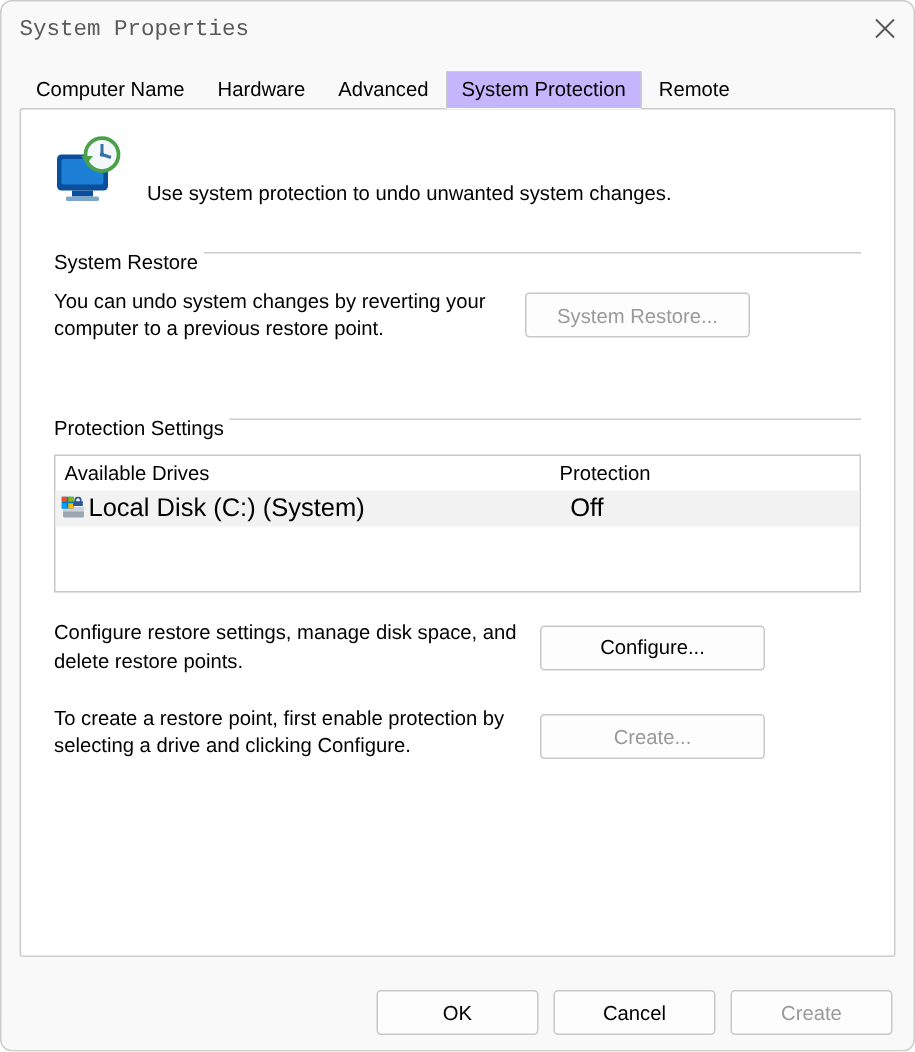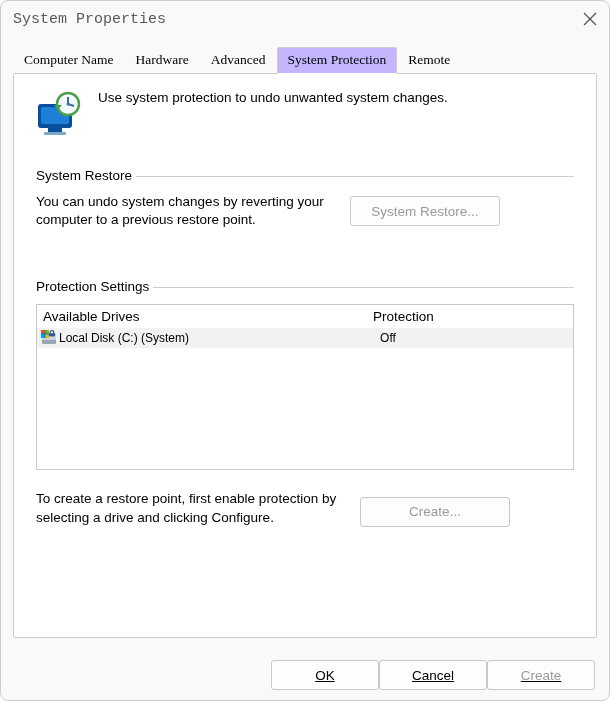--- a/index.html
+++ b/index.html
@@ -34,21 +34,20 @@
   .titlebar .close {
     width: 14px; height: 14px;
     color: #666;
   }
   .tabs {
     display: flex;
     margin: 0 12px;
     position: relative;
     z-index: 10;
     padding-top: 10px;
-    font-family: Liberation Serif, serif;
   }
   .tab {
     padding: 4px 10px 5px 10px;
     font-size: 13.5px;
     color: #000;
     border: 1px solid transparent;
     border-bottom: none;
     background: transparent;
     cursor: default;
     position: relative;
@@ -68,32 +67,32 @@
     margin: 0 12px 12px 12px;
     border: 1px solid #ccc;
     background: #fff;
     flex: 1;
     padding: 14px 22px 22px 22px;
     position: relative;
     border-radius: 2px;
   }
   .header-row {
     display: flex;
-    align-items: flex-start;
+    align-items: flex-end;
     gap: 14px;
     margin-bottom: 30px;
     margin-top: 2px;
   }
   .header-row .msg {
     font-size: 13.5px;
     line-height: 1.2;
   }
   .group-label-row {
     display: flex;
-    align-items: center;
+    align-items: flex-start;
     font-size: 13.5px;
     color: #000;
     margin-top: 18px;
     margin-bottom: 10px;
     gap: 4px;
   }
   .group-label-row .line {
     flex: 1;
     height: 1px;
     background: #ccc;
@@ -127,53 +126,53 @@
     justify-content: center;
     flex-shrink: 0;
   }
   .winbtn.disabled {
     color: #9a9a9a;
   }
   .drives-table-wrap {
     border: 1px solid #c8c8c8;
     background: #fff;
     margin-top: 6px;
-    height: 166px;
+    height: 92px;
     display: flex;
     flex-direction: column;
     justify-content: center;
   }
   .drives-header {
     display: flex;
     font-size: 13.5px;
     padding: 4px 6px;
     border-bottom: none;
   }
   .col-drive { flex: 1.7; }
   .col-prot  { flex: 1; }
   .drives-body { flex: 1; }
   .drive-row {
     display: flex;
     align-items: center;
-    font-size: 12px;
+    font-size: 17px;
     padding: 2px 4px;
     background: #f2f2f2;
   }
   .drive-row .icon {
     width: 16px; height: 16px;
     flex-shrink: 0;
     margin-right: 2px;
   }
   .footer {
     height: 50px;
     display: flex;
     align-items: center;
     justify-content: flex-end;
+    gap: 10px;
     padding: 0 14px;
-    text-decoration: underline;
   }
   .footer .winbtn {
     min-width: 108px;
     height: 30px;
   }
   svg { display: block; }
 </style>
 </head>
 <body>
 
@@ -250,20 +249,24 @@
               <rect x="4.5" y="4.5" width="3.5" height="3.5" fill="#ffb900"></rect>
               <path d="M10 0 a3 3 0 0 1 3 3 v1 h1 v4 h-8 v-4 h1 v-1 a3 3 0 0 1 3 -3 z M10 1.5 a1.5 1.5 0 0 0 -1.5 1.5 v1 h3 v-1 a1.5 1.5 0 0 0 -1.5 -1.5 z" fill="#2b5797" transform="translate(3,0) scale(0.8)"></path>
             </svg>
           </span>
           <div class="col-drive">Local Disk (C:) (System)</div>
           <div class="col-prot">Off</div>
         </div>
       </div>
     </div>
 
+    <div class="restore-row" style="margin-top:18px; align-items:center;">
+      <div class="text" style="max-width:310px">Configure restore settings, manage disk space, and delete restore points.</div>
+      <button class="winbtn">Configure...</button>
+    </div>
 
     <div class="restore-row" style="margin-top:20px; align-items:flex-end;">
       <div class="text" style="max-width:310px">To create a restore point, first enable protection by selecting a drive and clicking Configure.</div>
       <button class="winbtn disabled">Create...</button>
     </div>
 
   </div>
 
   <div class="footer">
     <button class="winbtn">OK</button>

